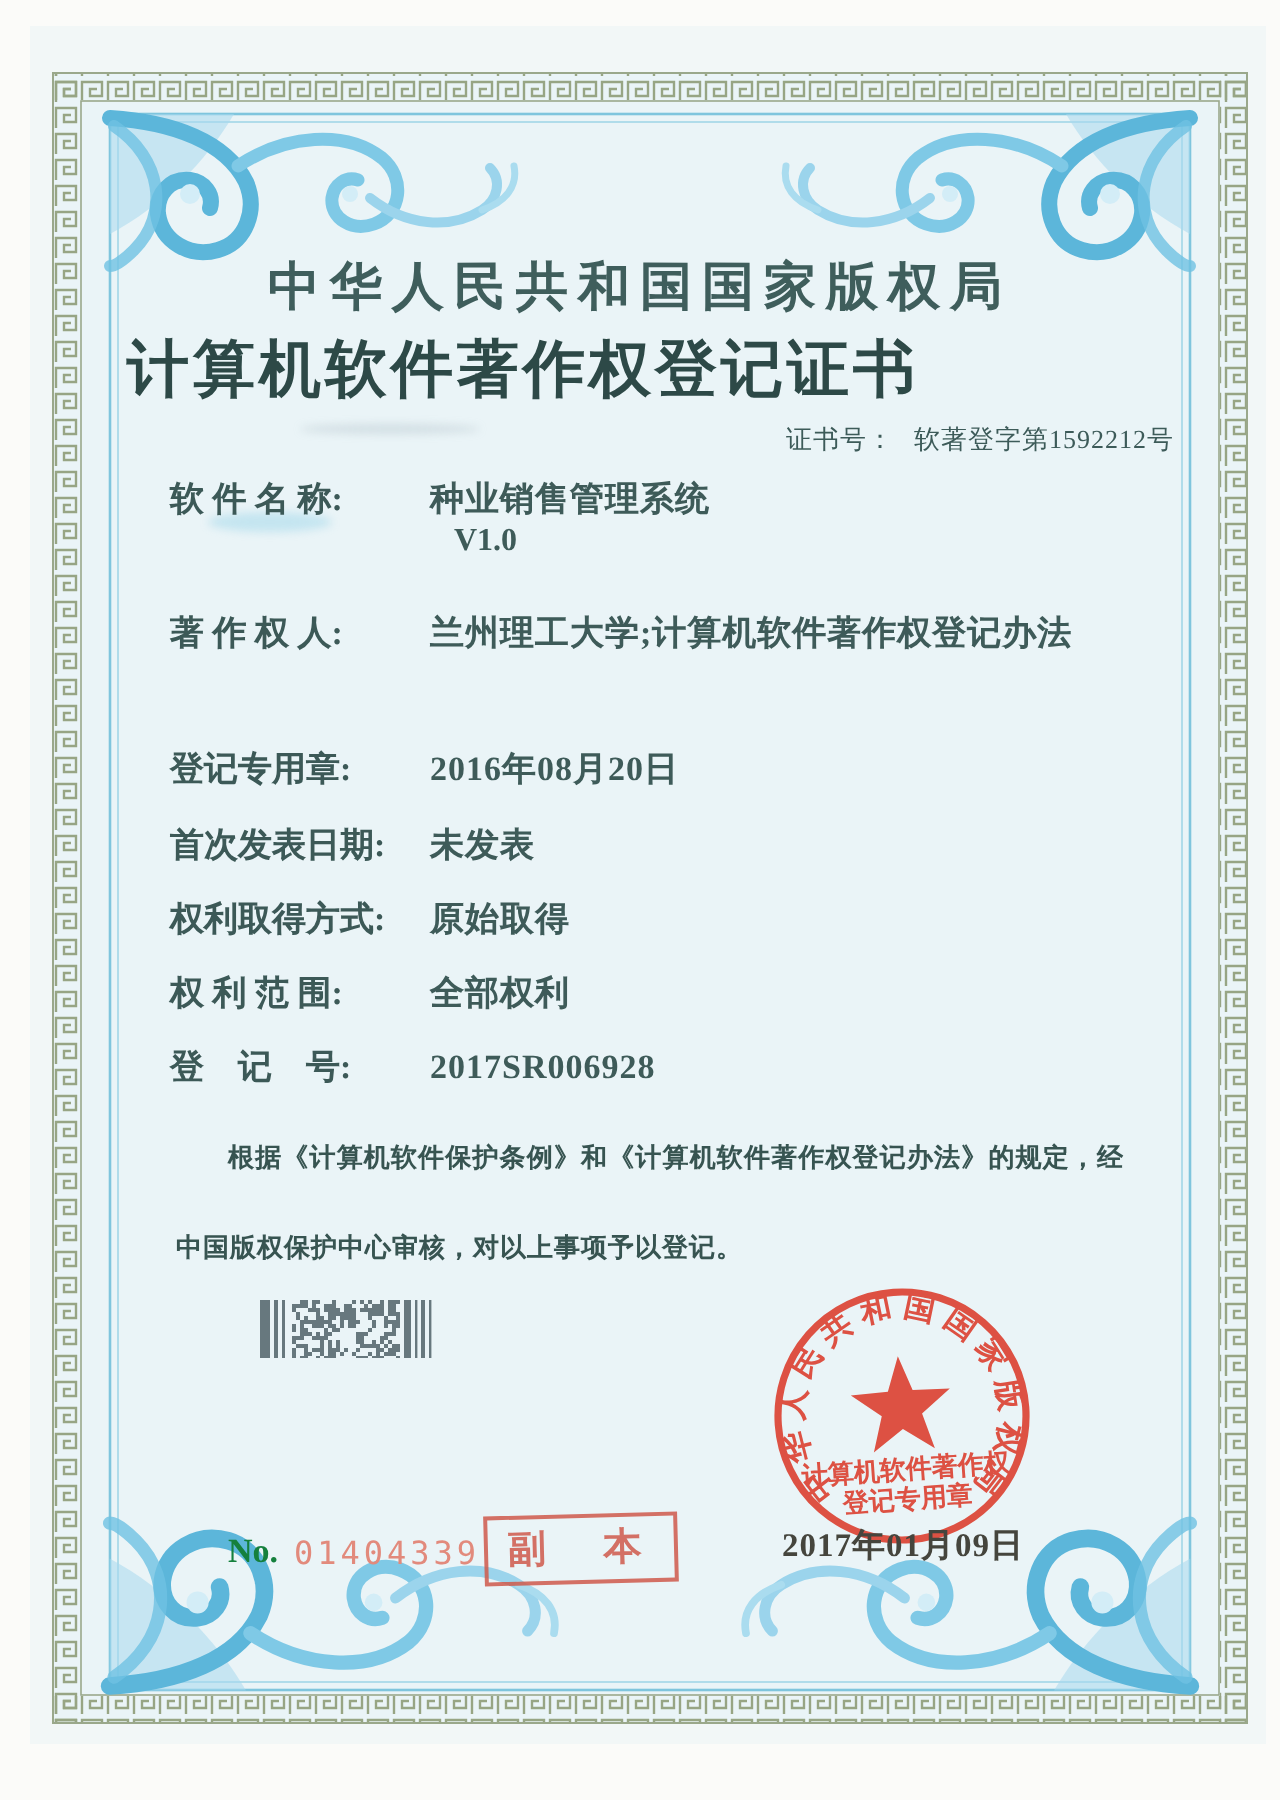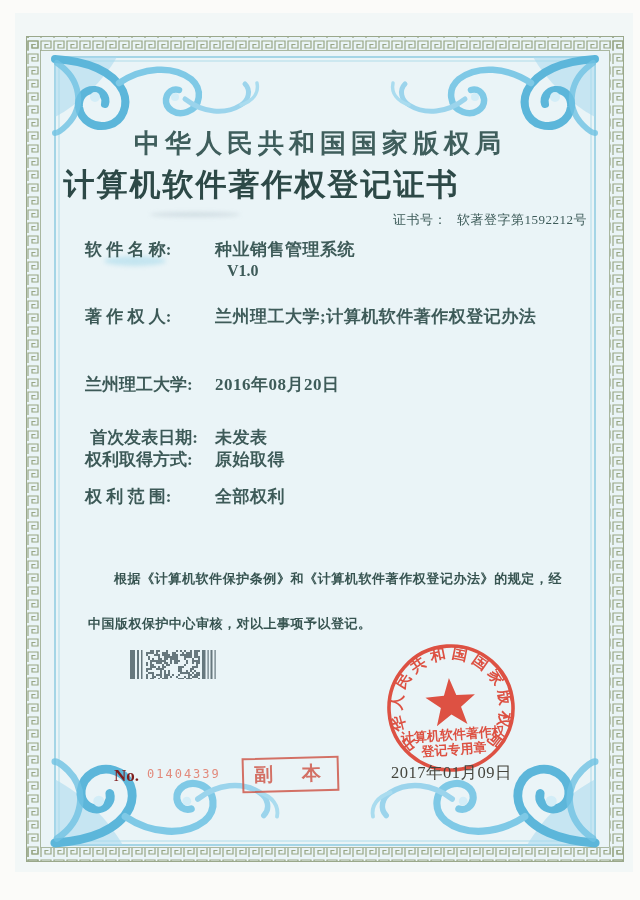--- a/index.html
+++ b/index.html
@@ -36,28 +36,28 @@
     position:absolute;left:215px;top:262px;font-size:16px;font-weight:700;color:#3e5b59;margin-left:12px;
   }
   .statement{
     position:absolute;left:88px;top:556px;width:474px;
     font-size:13px;font-weight:700;line-height:45px;color:#375451;
     text-indent:2em;text-align:justify;letter-spacing:.5px;margin:0;
   }
   .barcode{position:absolute;left:130px;top:650px;width:88px;height:29px;opacity:.85;}
   .seal{position:absolute;left:376px;top:633px;width:150px;height:150px;opacity:.92;}
   .seal-date{
-    position:absolute;left:391px;top:762px;font-size:16.5px;font-weight:400;
+    position:absolute;left:391px;top:762px;font-size:16.5px;font-weight:700;
     color:#45453d;letter-spacing:.5px;z-index:5;white-space:nowrap;
   }
   .serial-prefix{
-    position:absolute;left:114px;top:766px;font-size:17px;font-weight:700;color:#7f1d1d;
+    position:absolute;left:114px;top:766px;font-size:17px;font-weight:700;color:#15803d;
   }
   .serial-number{
-    position:absolute;left:147px;top:767px;font-size:12px;color:#e28a7c;
+    position:absolute;left:147px;top:767px;font-size:16px;color:#e28a7c;
     font-family:"DejaVu Sans Mono","Liberation Mono",monospace;letter-spacing:2px;
   }
   .dup-stamp{
     position:absolute;left:242px;top:757px;border:2.5px solid #cf5a4c;color:#cf5a4c;
     font-size:19px;font-weight:700;padding:2px 4px 3px 10px;letter-spacing:12px;
     transform:rotate(-1.5deg);opacity:.85;white-space:nowrap;
   }
   .smudge{position:absolute;border-radius:50%;filter:blur(2px);pointer-events:none;}
 </style>
 </head>
@@ -115,35 +115,38 @@
   <div class="field-row" style="top:238px;">
     <span class="field-label">软 件 名 称:</span><span class="field-value">种业销售管理系统</span>
   </div>
   <div class="field-value2">V1.0</div>
 
   <div class="field-row" style="top:305px;">
     <span class="field-label">著 作 权 人:</span><span class="field-value">兰州理工大学;计算机软件著作权登记办法</span>
   </div>
 
   <div class="field-row" style="top:373px;">
-    <span class="field-label">兰州理工大学:</span><span class="field-value">2016年08月20日</span>
-  </div>
-
-  <div class="field-row" style="top:426px;text-align:center;">
+    <span class="field-label">登记专用章:</span><span class="field-value">2016年08月20日</span>
+  </div>
+
+  <div class="field-row" style="top:411px;">
     <span class="field-label">首次发表日期:</span><span class="field-value">未发表</span>
   </div>
 
   <div class="field-row" style="top:448px;">
     <span class="field-label">权利取得方式:</span><span class="field-value">原始取得</span>
   </div>
 
   <div class="field-row" style="top:485px;">
     <span class="field-label">权 利 范 围:</span><span class="field-value">全部权利</span>
   </div>
 
+  <div class="field-row" style="top:522px;">
+    <span class="field-label">登　记　号:</span><span class="field-value">2017SR006928</span>
+  </div>
 
   <p class="statement">根据《计算机软件保护条例》和《计算机软件著作权登记办法》的规定，经中国版权保护中心审核，对以上事项予以登记。</p>
 
   <svg id="barcode-svg" class="barcode" viewBox="0 0 88 29" xmlns="http://www.w3.org/2000/svg">
       <rect x="0" y="0" width="5" height="29" fill="#51636a"></rect>
       <rect x="7" y="0" width="2" height="29" fill="#51636a"></rect>
       <rect x="11" y="0" width="1.5" height="29" fill="#51636a"></rect>
       <rect x="16" y="2" width="2" height="2" fill="#51636a"></rect>
       <rect x="16" y="4" width="2" height="2" fill="#51636a"></rect>
       <rect x="16" y="12" width="2" height="2" fill="#51636a"></rect>

